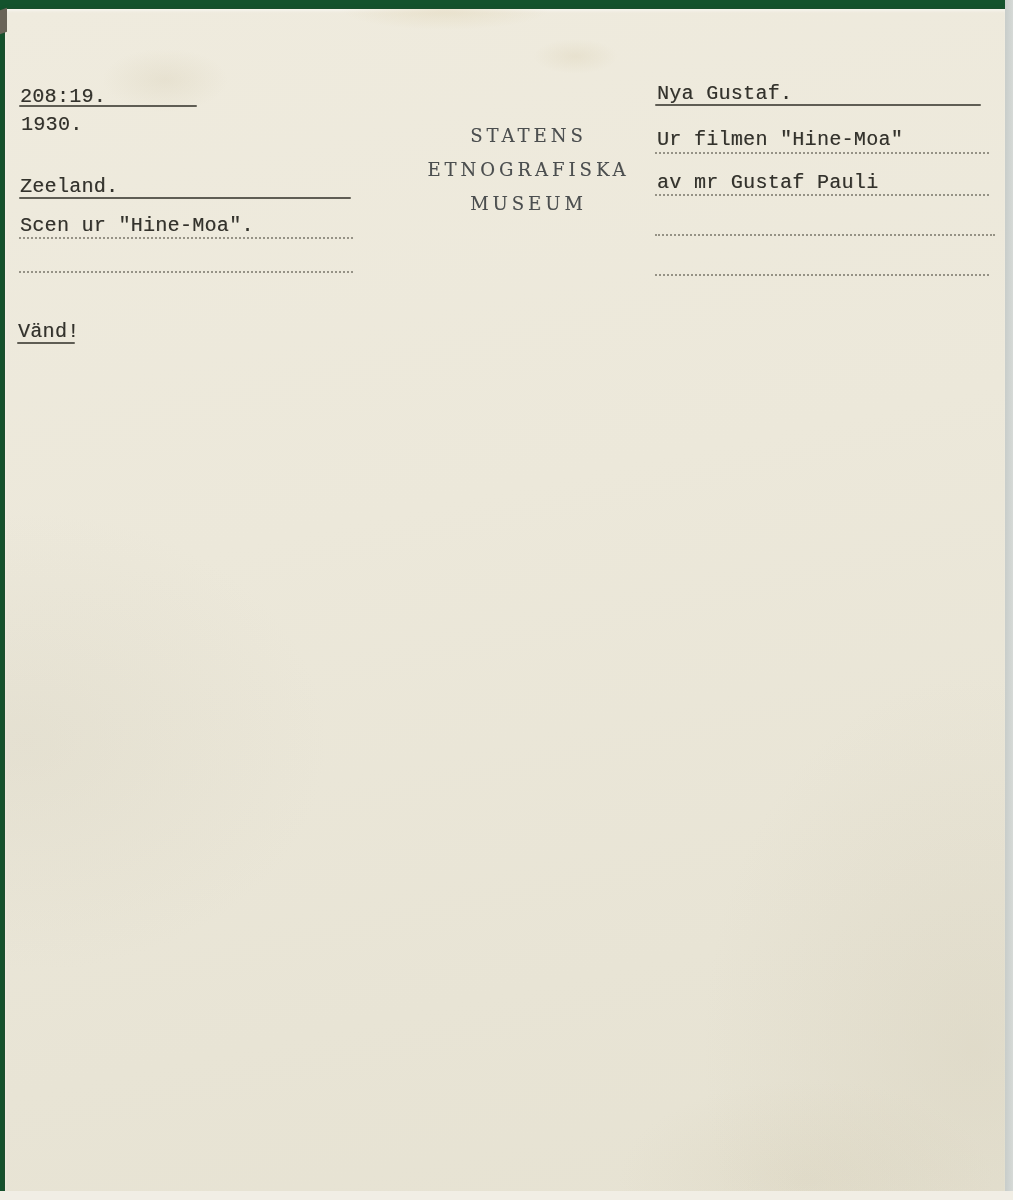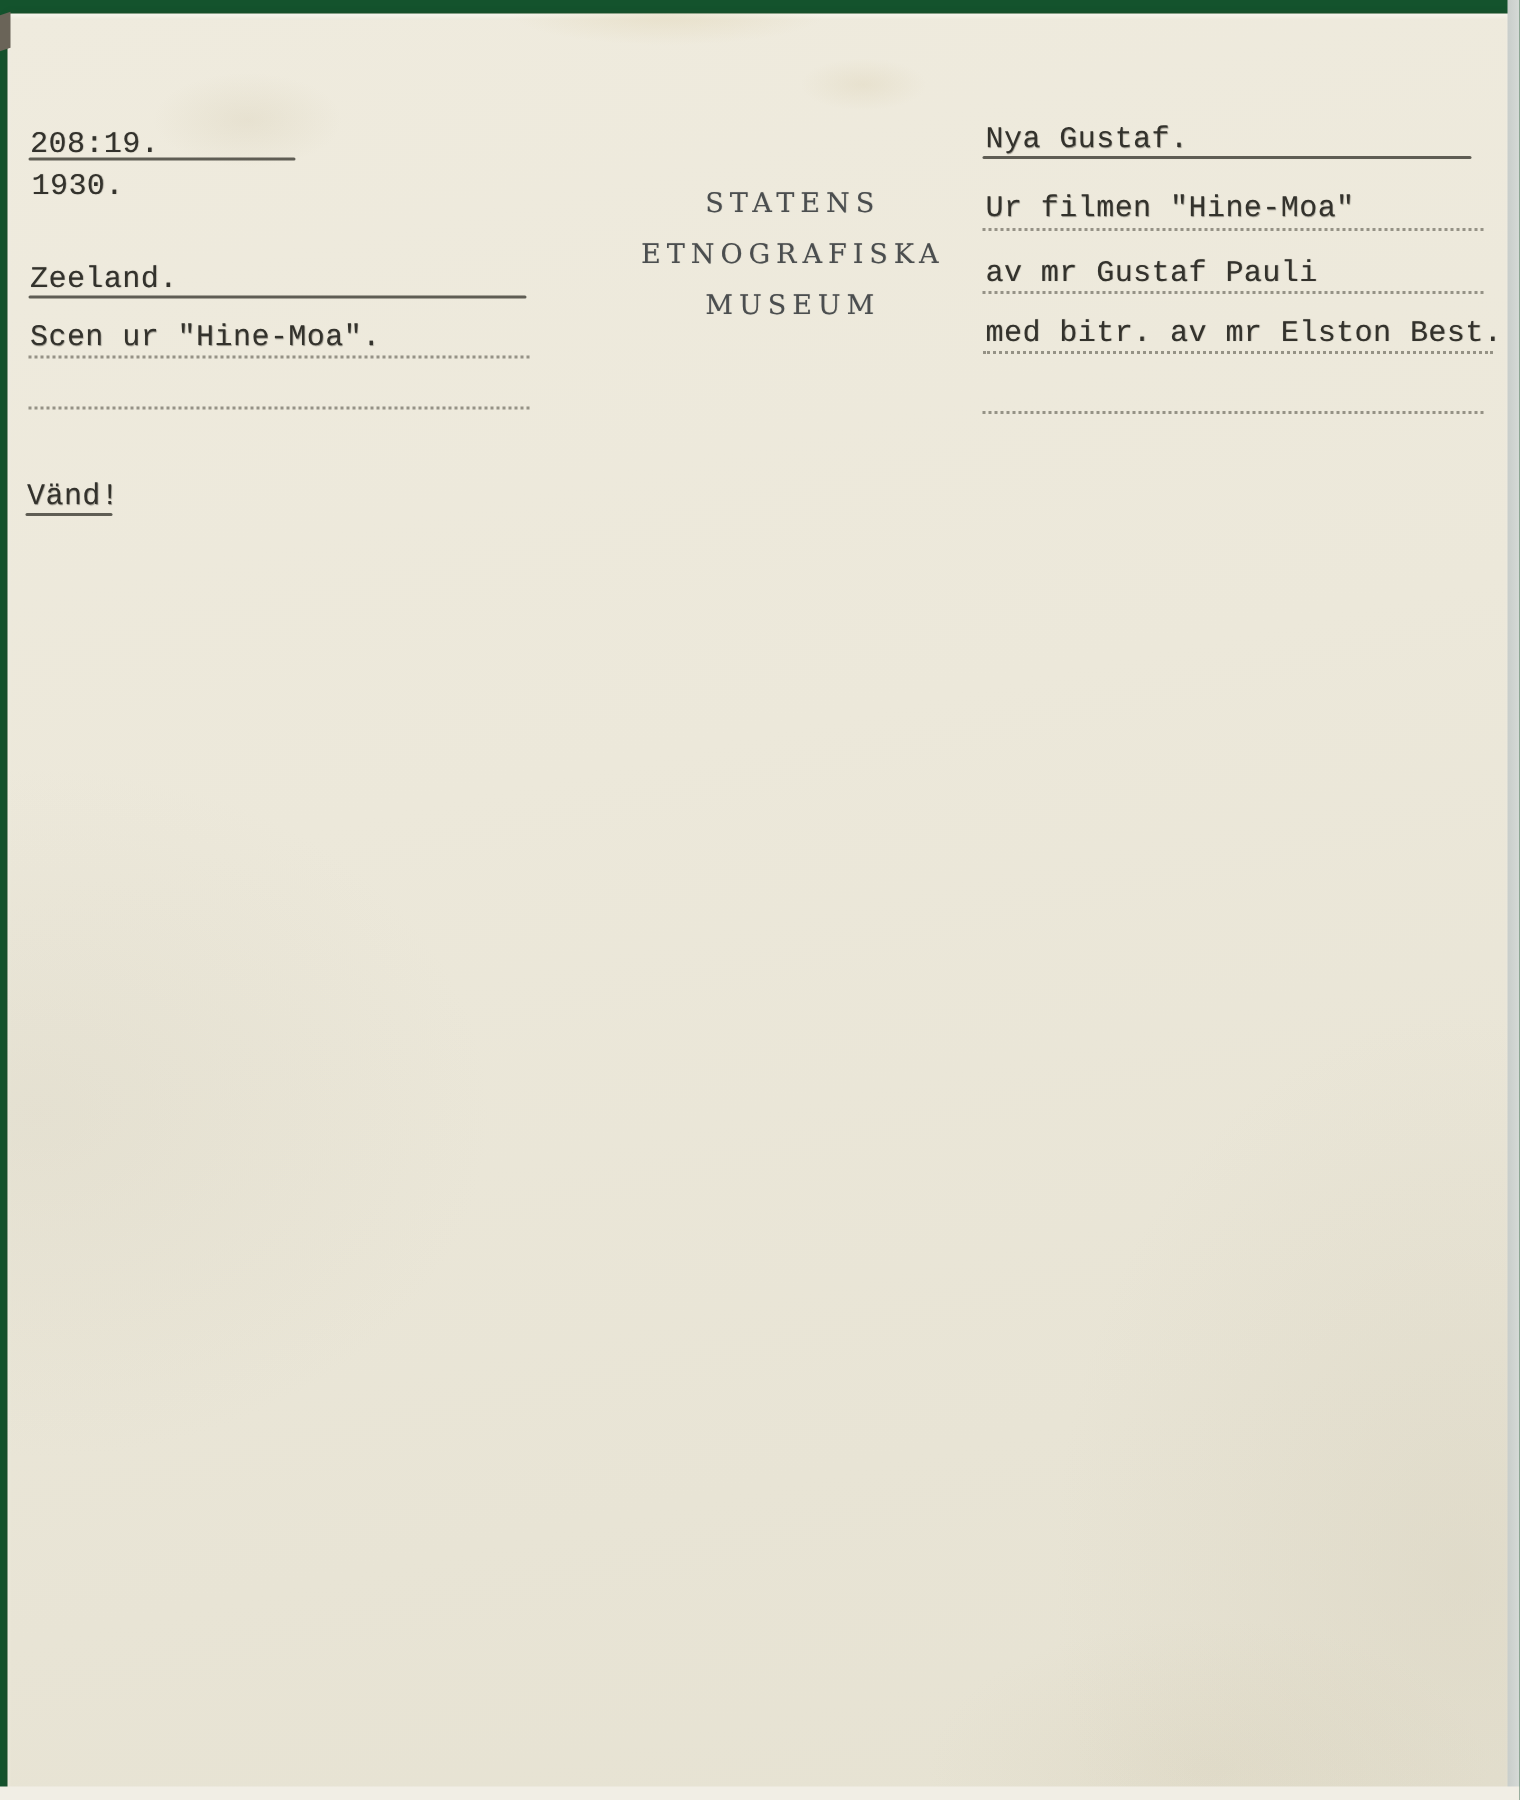--- a/index.html
+++ b/index.html
@@ -75,21 +75,20 @@
 
     <div class="tw" style="left:652px;top:75px;">Nya Gustaf.</div>
     <div class="rule thin" style="left:650px;top:95px;width:326px;"></div>
 
     <div class="tw" style="left:652px;top:121px;">Ur filmen "Hine-Moa"</div>
     <div class="dotrule" style="left:650px;top:143px;width:334px;"></div>
 
     <div class="tw" style="left:652px;top:164px;">av mr Gustaf Pauli</div>
     <div class="dotrule" style="left:650px;top:185px;width:334px;"></div>
 
-    <div class="tw" style="left:652px;top:204px;">med bitr. av mr Elston Best.</div>
     <div class="dotrule" style="left:650px;top:225px;width:340px;"></div>
 
     <div class="dotrule" style="left:650px;top:265px;width:334px;"></div>
 
   </div>
 
   <div class="edge-right"></div>
   <div class="edge-bottom"></div>
   <div class="corner-notch"></div>
 

